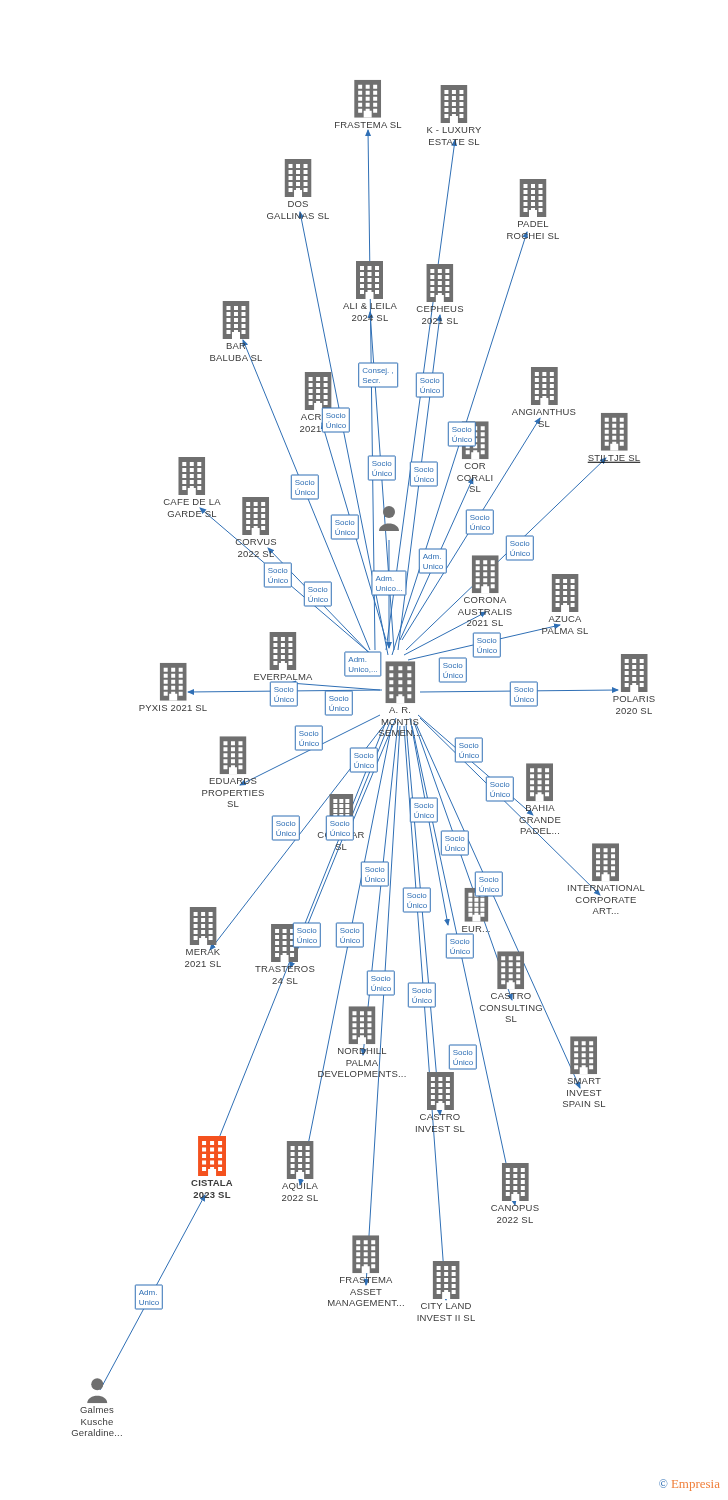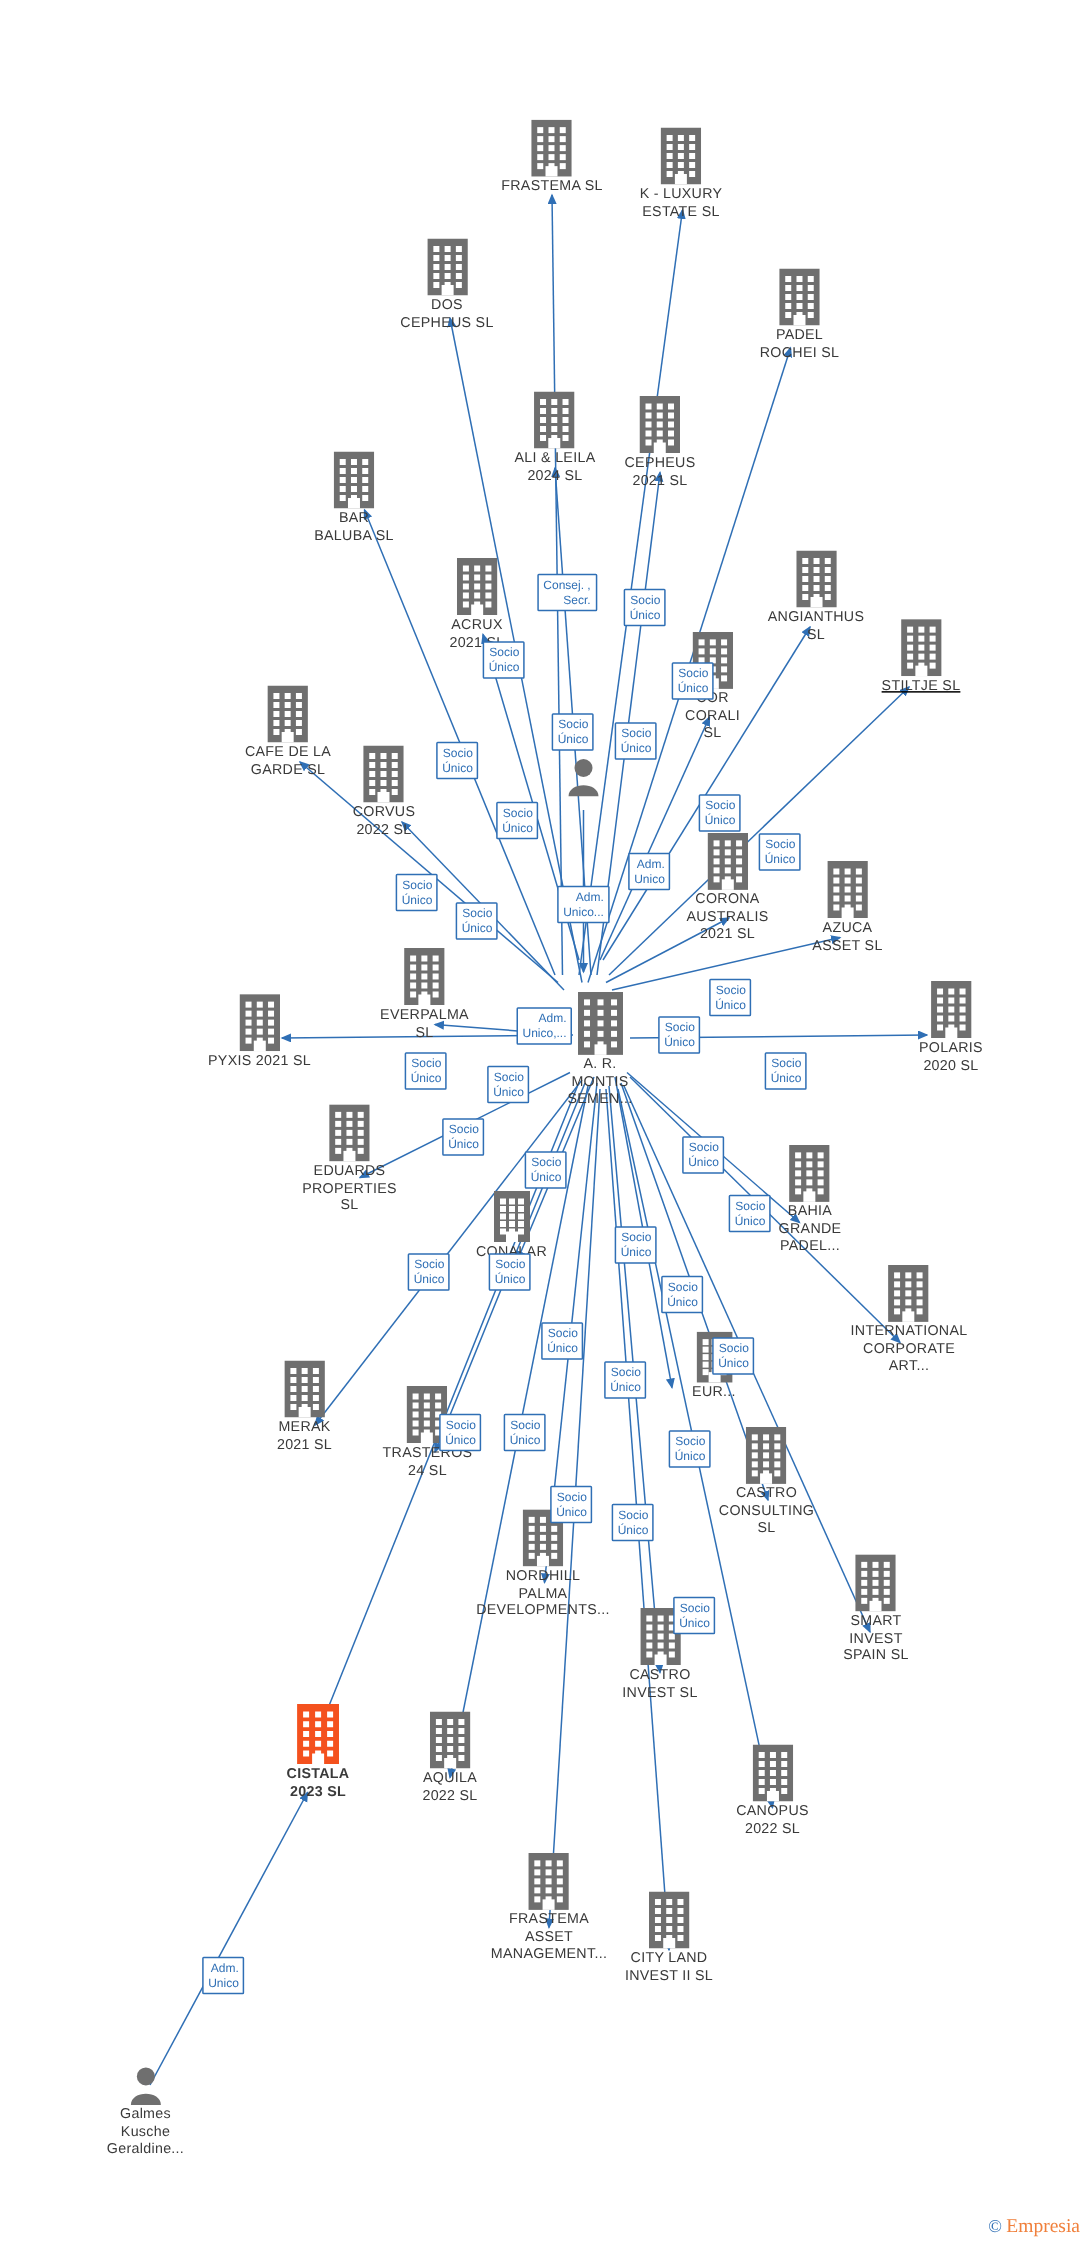--- a/index.html
+++ b/index.html
@@ -12,22 +12,22 @@
   .node{position:absolute;transform:translate(-50%,-50%);text-align:center;}
   .node .glyph{display:block;line-height:0;}
   .node .label{
     font-size:9.5px;color:#3a3a3a;line-height:11.5px;margin-top:1px;
     white-space:pre-line;letter-spacing:0.2px;
   }
   .node.highlight .label{color:#3a3a3a;font-weight:bold;}
   .badge{
     position:absolute;transform:translate(-50%,-50%);
     border:1px solid #2f6fb5;background:#ffffff;color:#2f6fb5;
-    font-size:8px;line-height:9.5px;text-align:right;
-    padding:2px 3px;white-space:pre-line;border-radius:1px;margin-top:20px;
+    font-size:8px;line-height:9.5px;text-align:left;
+    padding:2px 3px;white-space:pre-line;border-radius:1px;
   }
   .person-label{
     font-size:9.5px;color:#3a3a3a;line-height:11.5px;white-space:pre-line;
   }
   .watermark{
     position:absolute;right:8px;bottom:8px;display:flex;align-items:center;
     gap:3px;font-size:13px;color:#f0803c;font-family:"Liberation Serif",serif;
   }
   .watermark .c{color:#2f6fb5;font-size:12px;}
 </style>
@@ -142,21 +142,21 @@
             <rect x="19" y="17" width="4" height="4" fill="#ffffff"></rect>
             <rect x="4" y="23" width="4" height="4" fill="#ffffff"></rect>
             <rect x="11.5" y="23" width="4" height="4" fill="#ffffff"></rect>
             <rect x="19" y="23" width="4" height="4" fill="#ffffff"></rect>
             <rect x="4" y="29" width="4" height="4" fill="#ffffff"></rect>
             <rect x="11.5" y="29" width="4" height="4" fill="#ffffff"></rect>
             <rect x="19" y="29" width="4" height="4" fill="#ffffff"></rect>
             <rect x="9.5" y="31" width="8" height="7" fill="#ffffff"></rect>
           </svg></span>
         <div class="label">DOS
-CEPHEUS  SL</div>
+GALLINAS  SL</div>
       </div>
       <div class="node" style="left: 533px; top: 210px;">
         <span class="glyph"><svg width="27" height="38" viewBox="0 0 27 38">
             <rect x="0" y="0" width="27" height="38" fill="#6f6f6f"></rect>
             <rect x="4" y="5" width="4" height="4" fill="#ffffff"></rect>
             <rect x="11.5" y="5" width="4" height="4" fill="#ffffff"></rect>
             <rect x="19" y="5" width="4" height="4" fill="#ffffff"></rect>
             <rect x="4" y="11" width="4" height="4" fill="#ffffff"></rect>
             <rect x="11.5" y="11" width="4" height="4" fill="#ffffff"></rect>
             <rect x="19" y="11" width="4" height="4" fill="#ffffff"></rect>
@@ -395,21 +395,21 @@
             <rect x="19" y="17" width="4" height="4" fill="#ffffff"></rect>
             <rect x="4" y="23" width="4" height="4" fill="#ffffff"></rect>
             <rect x="11.5" y="23" width="4" height="4" fill="#ffffff"></rect>
             <rect x="19" y="23" width="4" height="4" fill="#ffffff"></rect>
             <rect x="4" y="29" width="4" height="4" fill="#ffffff"></rect>
             <rect x="11.5" y="29" width="4" height="4" fill="#ffffff"></rect>
             <rect x="19" y="29" width="4" height="4" fill="#ffffff"></rect>
             <rect x="9.5" y="31" width="8" height="7" fill="#ffffff"></rect>
           </svg></span>
         <div class="label">AZUCA
-ASSET  SL</div>
+PALMA  SL</div>
       </div>
       <div class="node" style="left: 485px; top: 592px;">
         <span class="glyph"><svg width="27" height="38" viewBox="0 0 27 38">
             <rect x="0" y="0" width="27" height="38" fill="#6f6f6f"></rect>
             <rect x="4" y="5" width="4" height="4" fill="#ffffff"></rect>
             <rect x="11.5" y="5" width="4" height="4" fill="#ffffff"></rect>
             <rect x="19" y="5" width="4" height="4" fill="#ffffff"></rect>
             <rect x="4" y="11" width="4" height="4" fill="#ffffff"></rect>
             <rect x="11.5" y="11" width="4" height="4" fill="#ffffff"></rect>
             <rect x="19" y="11" width="4" height="4" fill="#ffffff"></rect>

